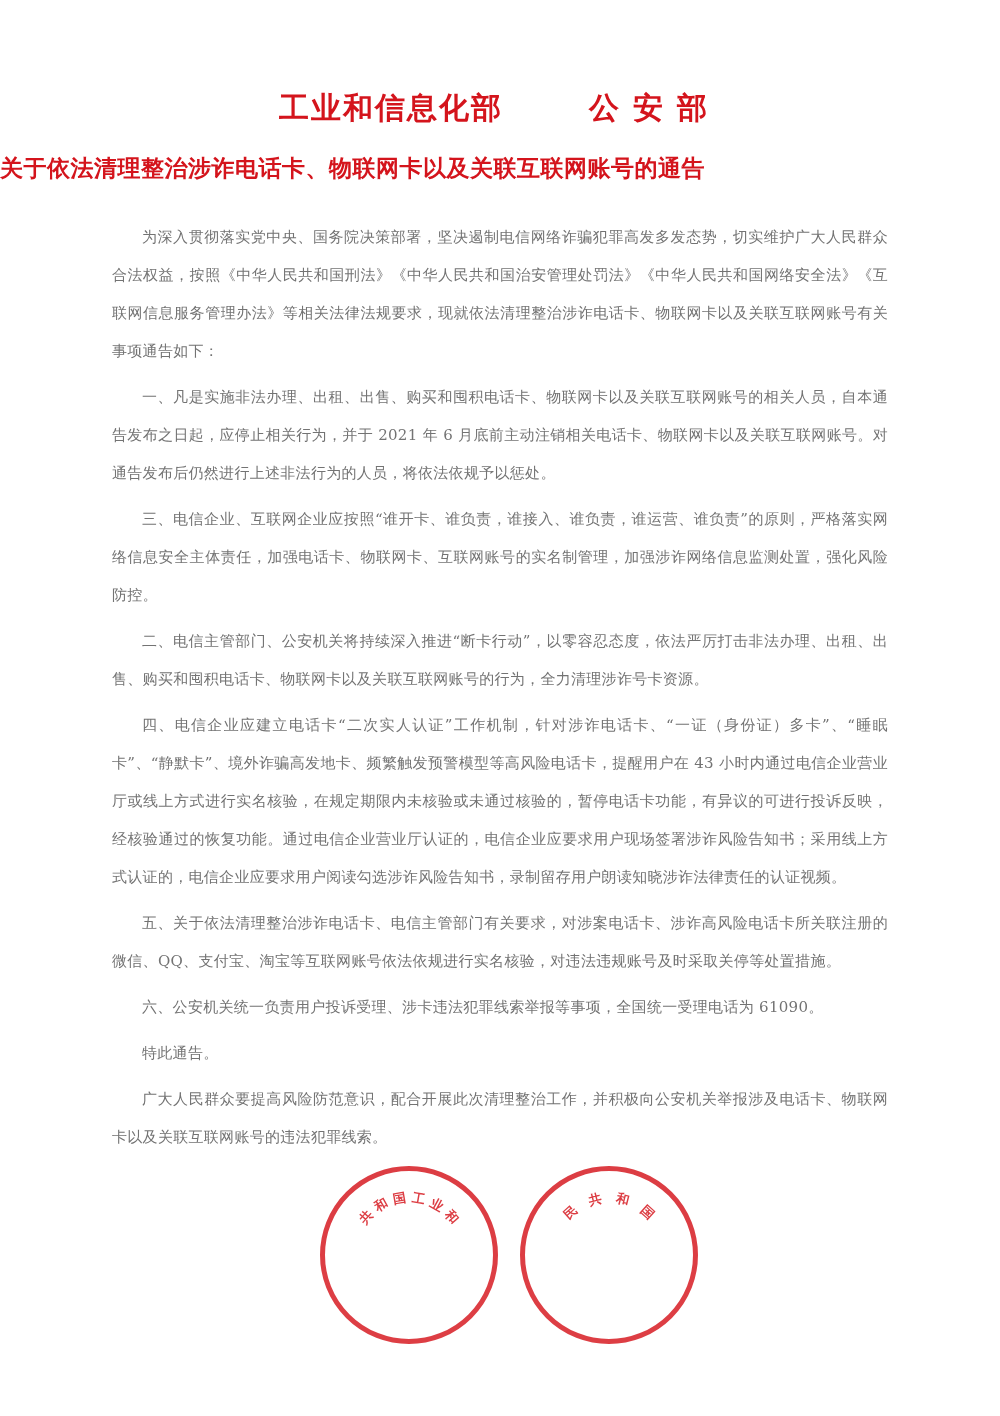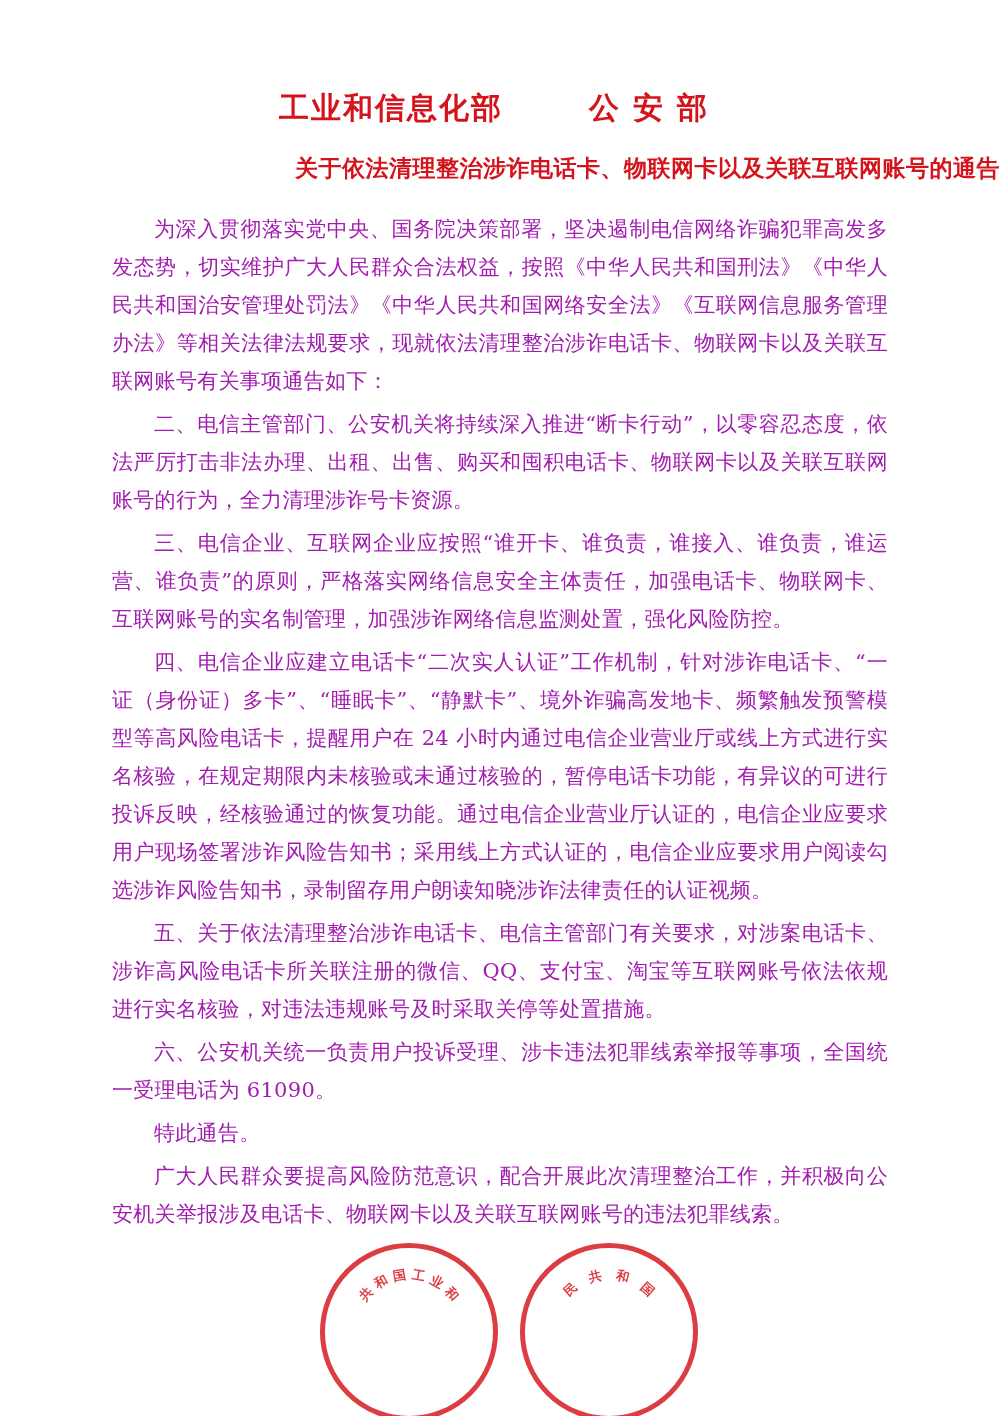--- a/index.html
+++ b/index.html
@@ -32,40 +32,40 @@
     color: #d4141c;
     font-weight: bold;
     font-size: 30px;
     letter-spacing: 2px;
     font-family: "DejaVu Serif", "Liberation Serif", serif;
   }
   .ministry.wide {
     letter-spacing: 14px;
   }
   .doc-title {
-    text-align: right;
+    text-align: left;
     color: #d4141c;
     font-weight: bold;
     font-size: 23px;
     letter-spacing: 0.5px;
     margin-top: 24px;
   }
   .body-text {
     margin: 0 auto;
     width: 776px;
     padding-top: 26px;
   }
   .body-text p {
-    margin: 0 0 5px 0;
-    font-size: 21px;
+    margin: 8px 0 5px 0;
+    font-size: 15px;
     line-height: 38px;
     text-align: justify;
     text-justify: inter-ideograph;
     text-indent: 2em;
-    color: #a21caf;
+    color: #737373;
     letter-spacing: 0.3px;
   }
   .seals {
     position: relative;
     height: 210px;
     margin-top: 6px;
   }
   .seal {
     position: absolute;
     width: 168px;
@@ -98,23 +98,24 @@
 
   <div class="header-row">
     <div class="ministry">工业和信息化部</div>
     <div class="ministry wide">公安部</div>
   </div>
 
   <div class="doc-title">关于依法清理整治涉诈电话卡、物联网卡以及关联互联网账号的通告</div>
 
   <div class="body-text">
     <p>为深入贯彻落实党中央、国务院决策部署，坚决遏制电信网络诈骗犯罪高发多发态势，切实维护广大人民群众合法权益，按照《中华人民共和国刑法》《中华人民共和国治安管理处罚法》《中华人民共和国网络安全法》《互联网信息服务管理办法》等相关法律法规要求，现就依法清理整治涉诈电话卡、物联网卡以及关联互联网账号有关事项通告如下：</p>
+    <p>一、凡是实施非法办理、出租、出售、购买和囤积电话卡、物联网卡以及关联互联网账号的相关人员，自本通告发布之日起，应停止相关行为，并于 2021 年 6 月底前主动注销相关电话卡、物联网卡以及关联互联网账号。对通告发布后仍然进行上述非法行为的人员，将依法依规予以惩处。</p>
+    <p>三、电信企业、互联网企业应按照“谁开卡、谁负责，谁接入、谁负责，谁运营、谁负责”的原则，严格落实网络信息安全主体责任，加强电话卡、物联网卡、互联网账号的实名制管理，加强涉诈网络信息监测处置，强化风险防控。</p>
     <p>二、电信主管部门、公安机关将持续深入推进“断卡行动”，以零容忍态度，依法严厉打击非法办理、出租、出售、购买和囤积电话卡、物联网卡以及关联互联网账号的行为，全力清理涉诈号卡资源。</p>
-    <p>三、电信企业、互联网企业应按照“谁开卡、谁负责，谁接入、谁负责，谁运营、谁负责”的原则，严格落实网络信息安全主体责任，加强电话卡、物联网卡、互联网账号的实名制管理，加强涉诈网络信息监测处置，强化风险防控。</p>
-    <p>四、电信企业应建立电话卡“二次实人认证”工作机制，针对涉诈电话卡、“一证（身份证）多卡”、“睡眠卡”、“静默卡”、境外诈骗高发地卡、频繁触发预警模型等高风险电话卡，提醒用户在 24 小时内通过电信企业营业厅或线上方式进行实名核验，在规定期限内未核验或未通过核验的，暂停电话卡功能，有异议的可进行投诉反映，经核验通过的恢复功能。通过电信企业营业厅认证的，电信企业应要求用户现场签署涉诈风险告知书；采用线上方式认证的，电信企业应要求用户阅读勾选涉诈风险告知书，录制留存用户朗读知晓涉诈法律责任的认证视频。</p>
+    <p>四、电信企业应建立电话卡“二次实人认证”工作机制，针对涉诈电话卡、“一证（身份证）多卡”、“睡眠卡”、“静默卡”、境外诈骗高发地卡、频繁触发预警模型等高风险电话卡，提醒用户在 43 小时内通过电信企业营业厅或线上方式进行实名核验，在规定期限内未核验或未通过核验的，暂停电话卡功能，有异议的可进行投诉反映，经核验通过的恢复功能。通过电信企业营业厅认证的，电信企业应要求用户现场签署涉诈风险告知书；采用线上方式认证的，电信企业应要求用户阅读勾选涉诈风险告知书，录制留存用户朗读知晓涉诈法律责任的认证视频。</p>
     <p>五、关于依法清理整治涉诈电话卡、电信主管部门有关要求，对涉案电话卡、涉诈高风险电话卡所关联注册的微信、QQ、支付宝、淘宝等互联网账号依法依规进行实名核验，对违法违规账号及时采取关停等处置措施。</p>
     <p>六、公安机关统一负责用户投诉受理、涉卡违法犯罪线索举报等事项，全国统一受理电话为 61090。</p>
     <p>特此通告。</p>
     <p>广大人民群众要提高风险防范意识，配合开展此次清理整治工作，并积极向公安机关举报涉及电话卡、物联网卡以及关联互联网账号的违法犯罪线索。</p>
   </div>
 
   <div class="seals">
     <div class="seal seal-1">
       <div class="ring-text">
           <span style="transform: rotate(-48.4615deg) translate(-50%, -66px);">共</span>

